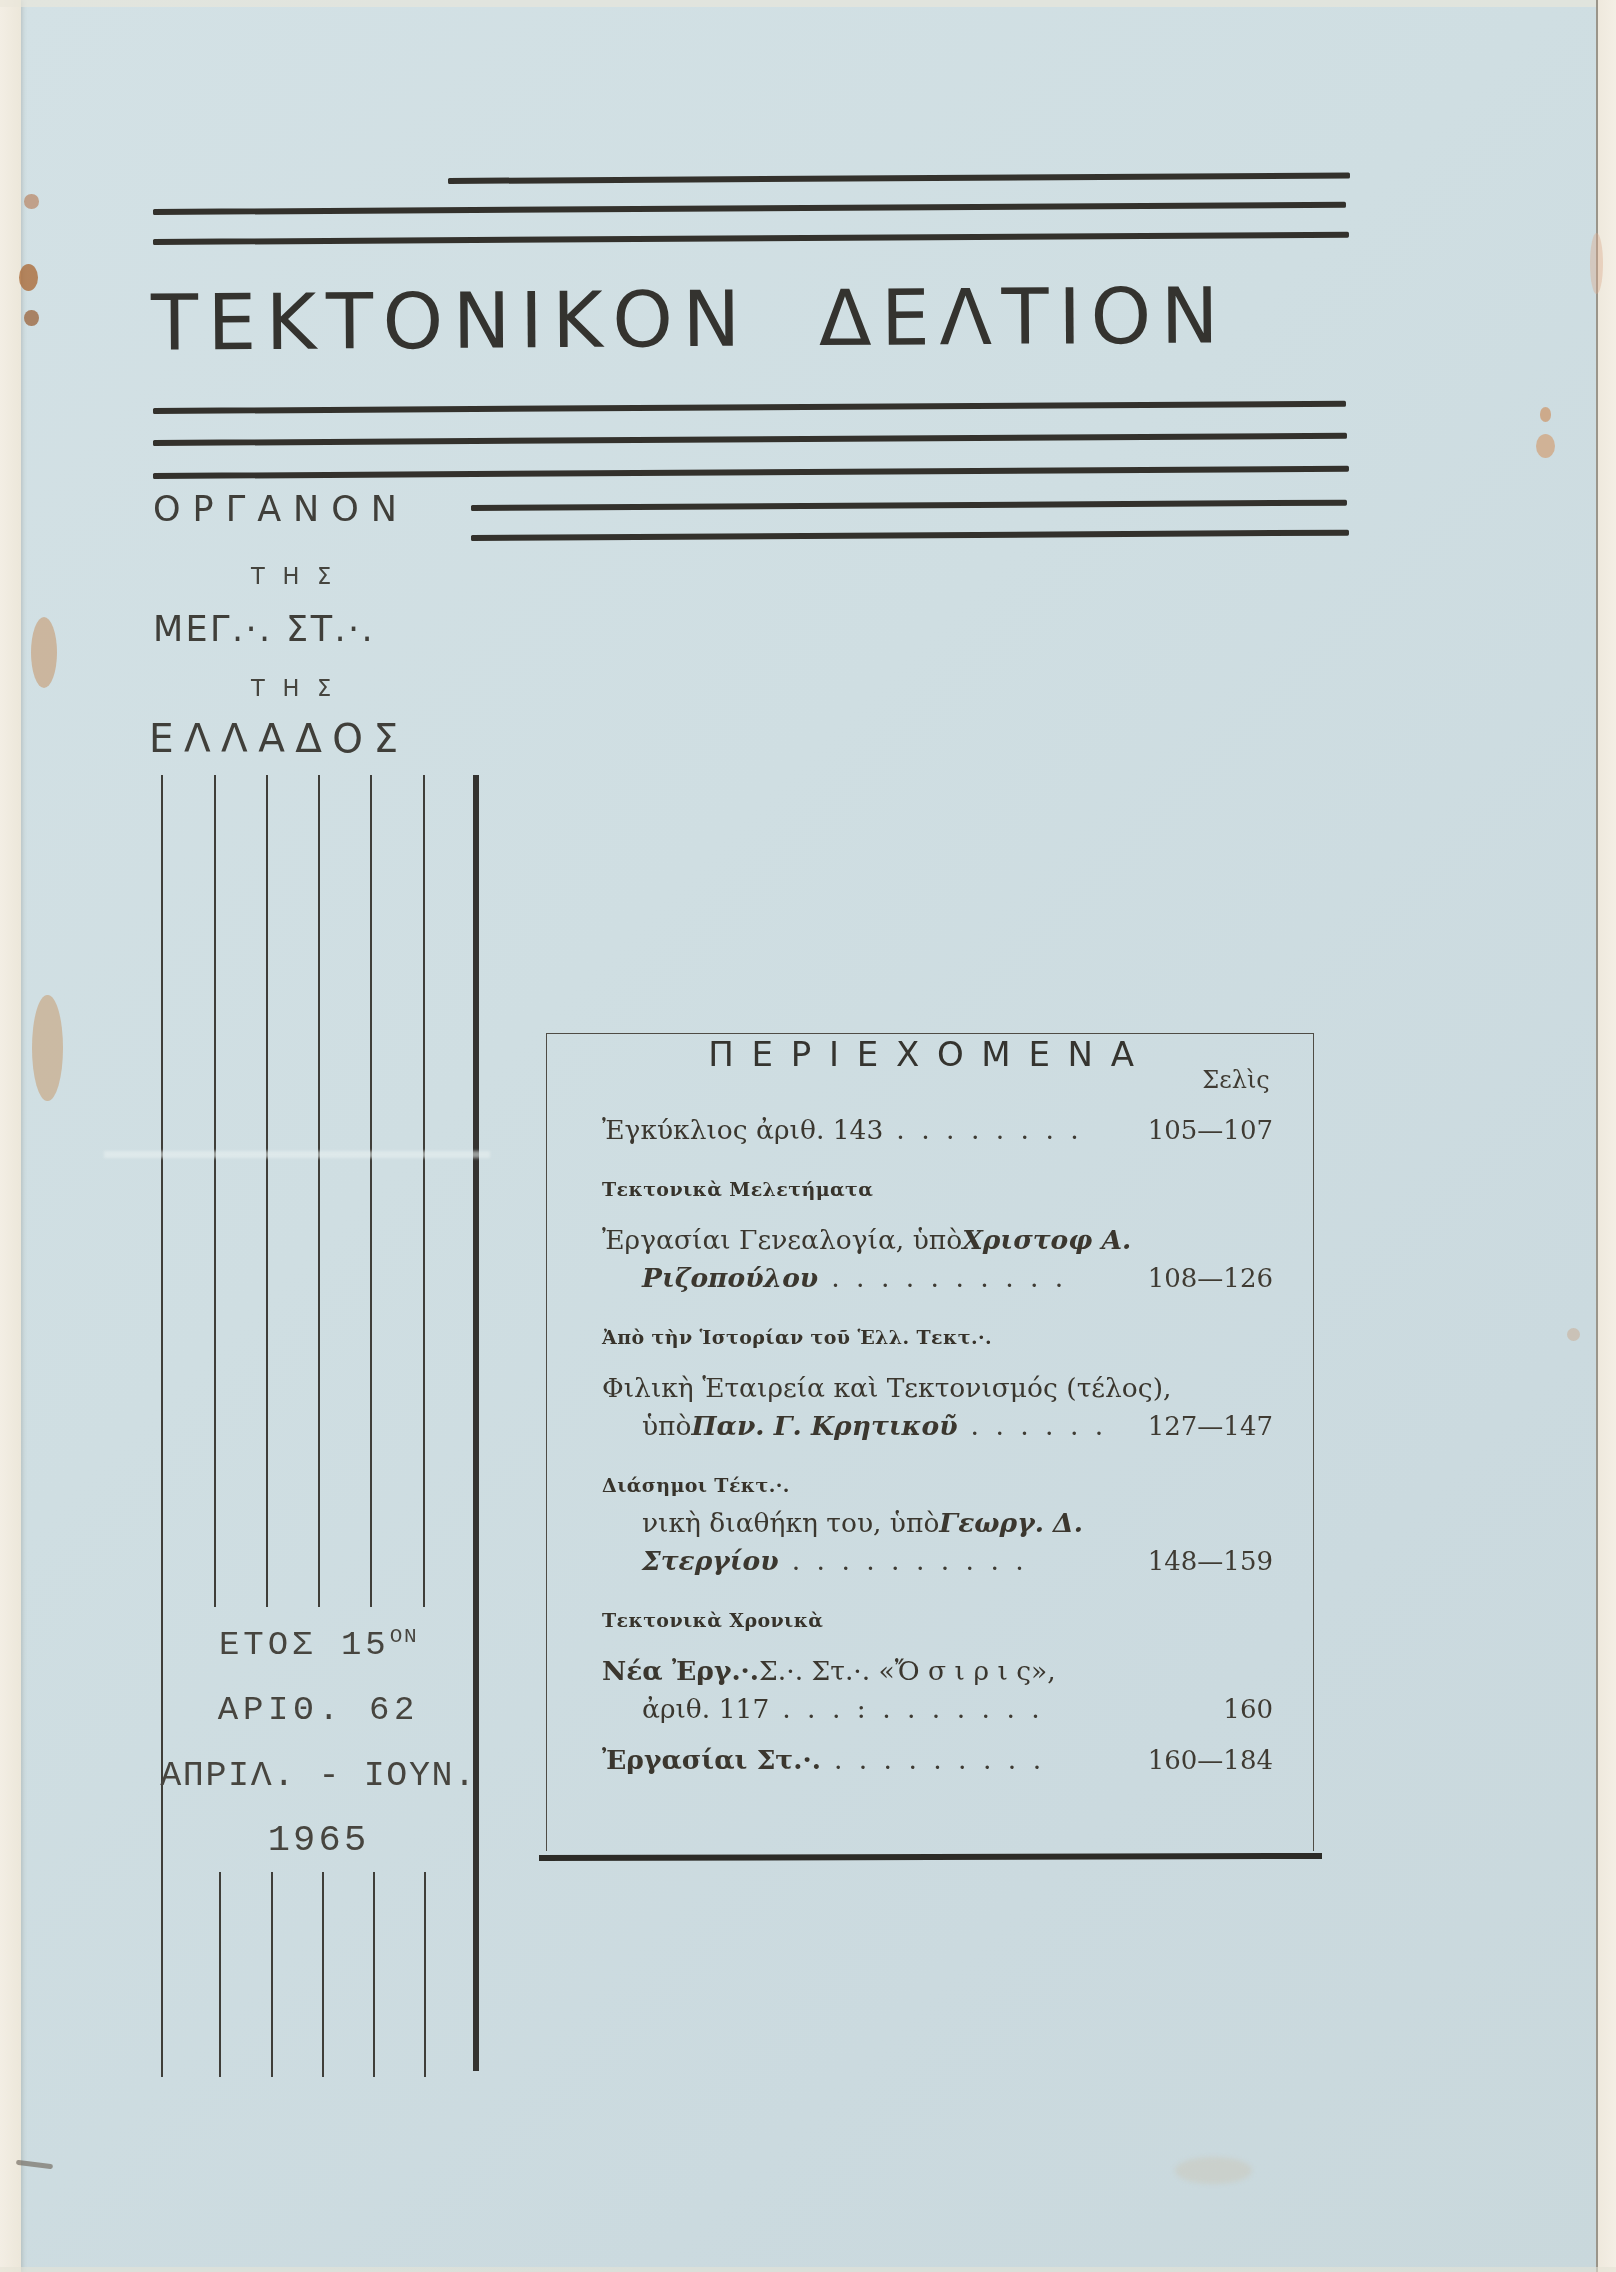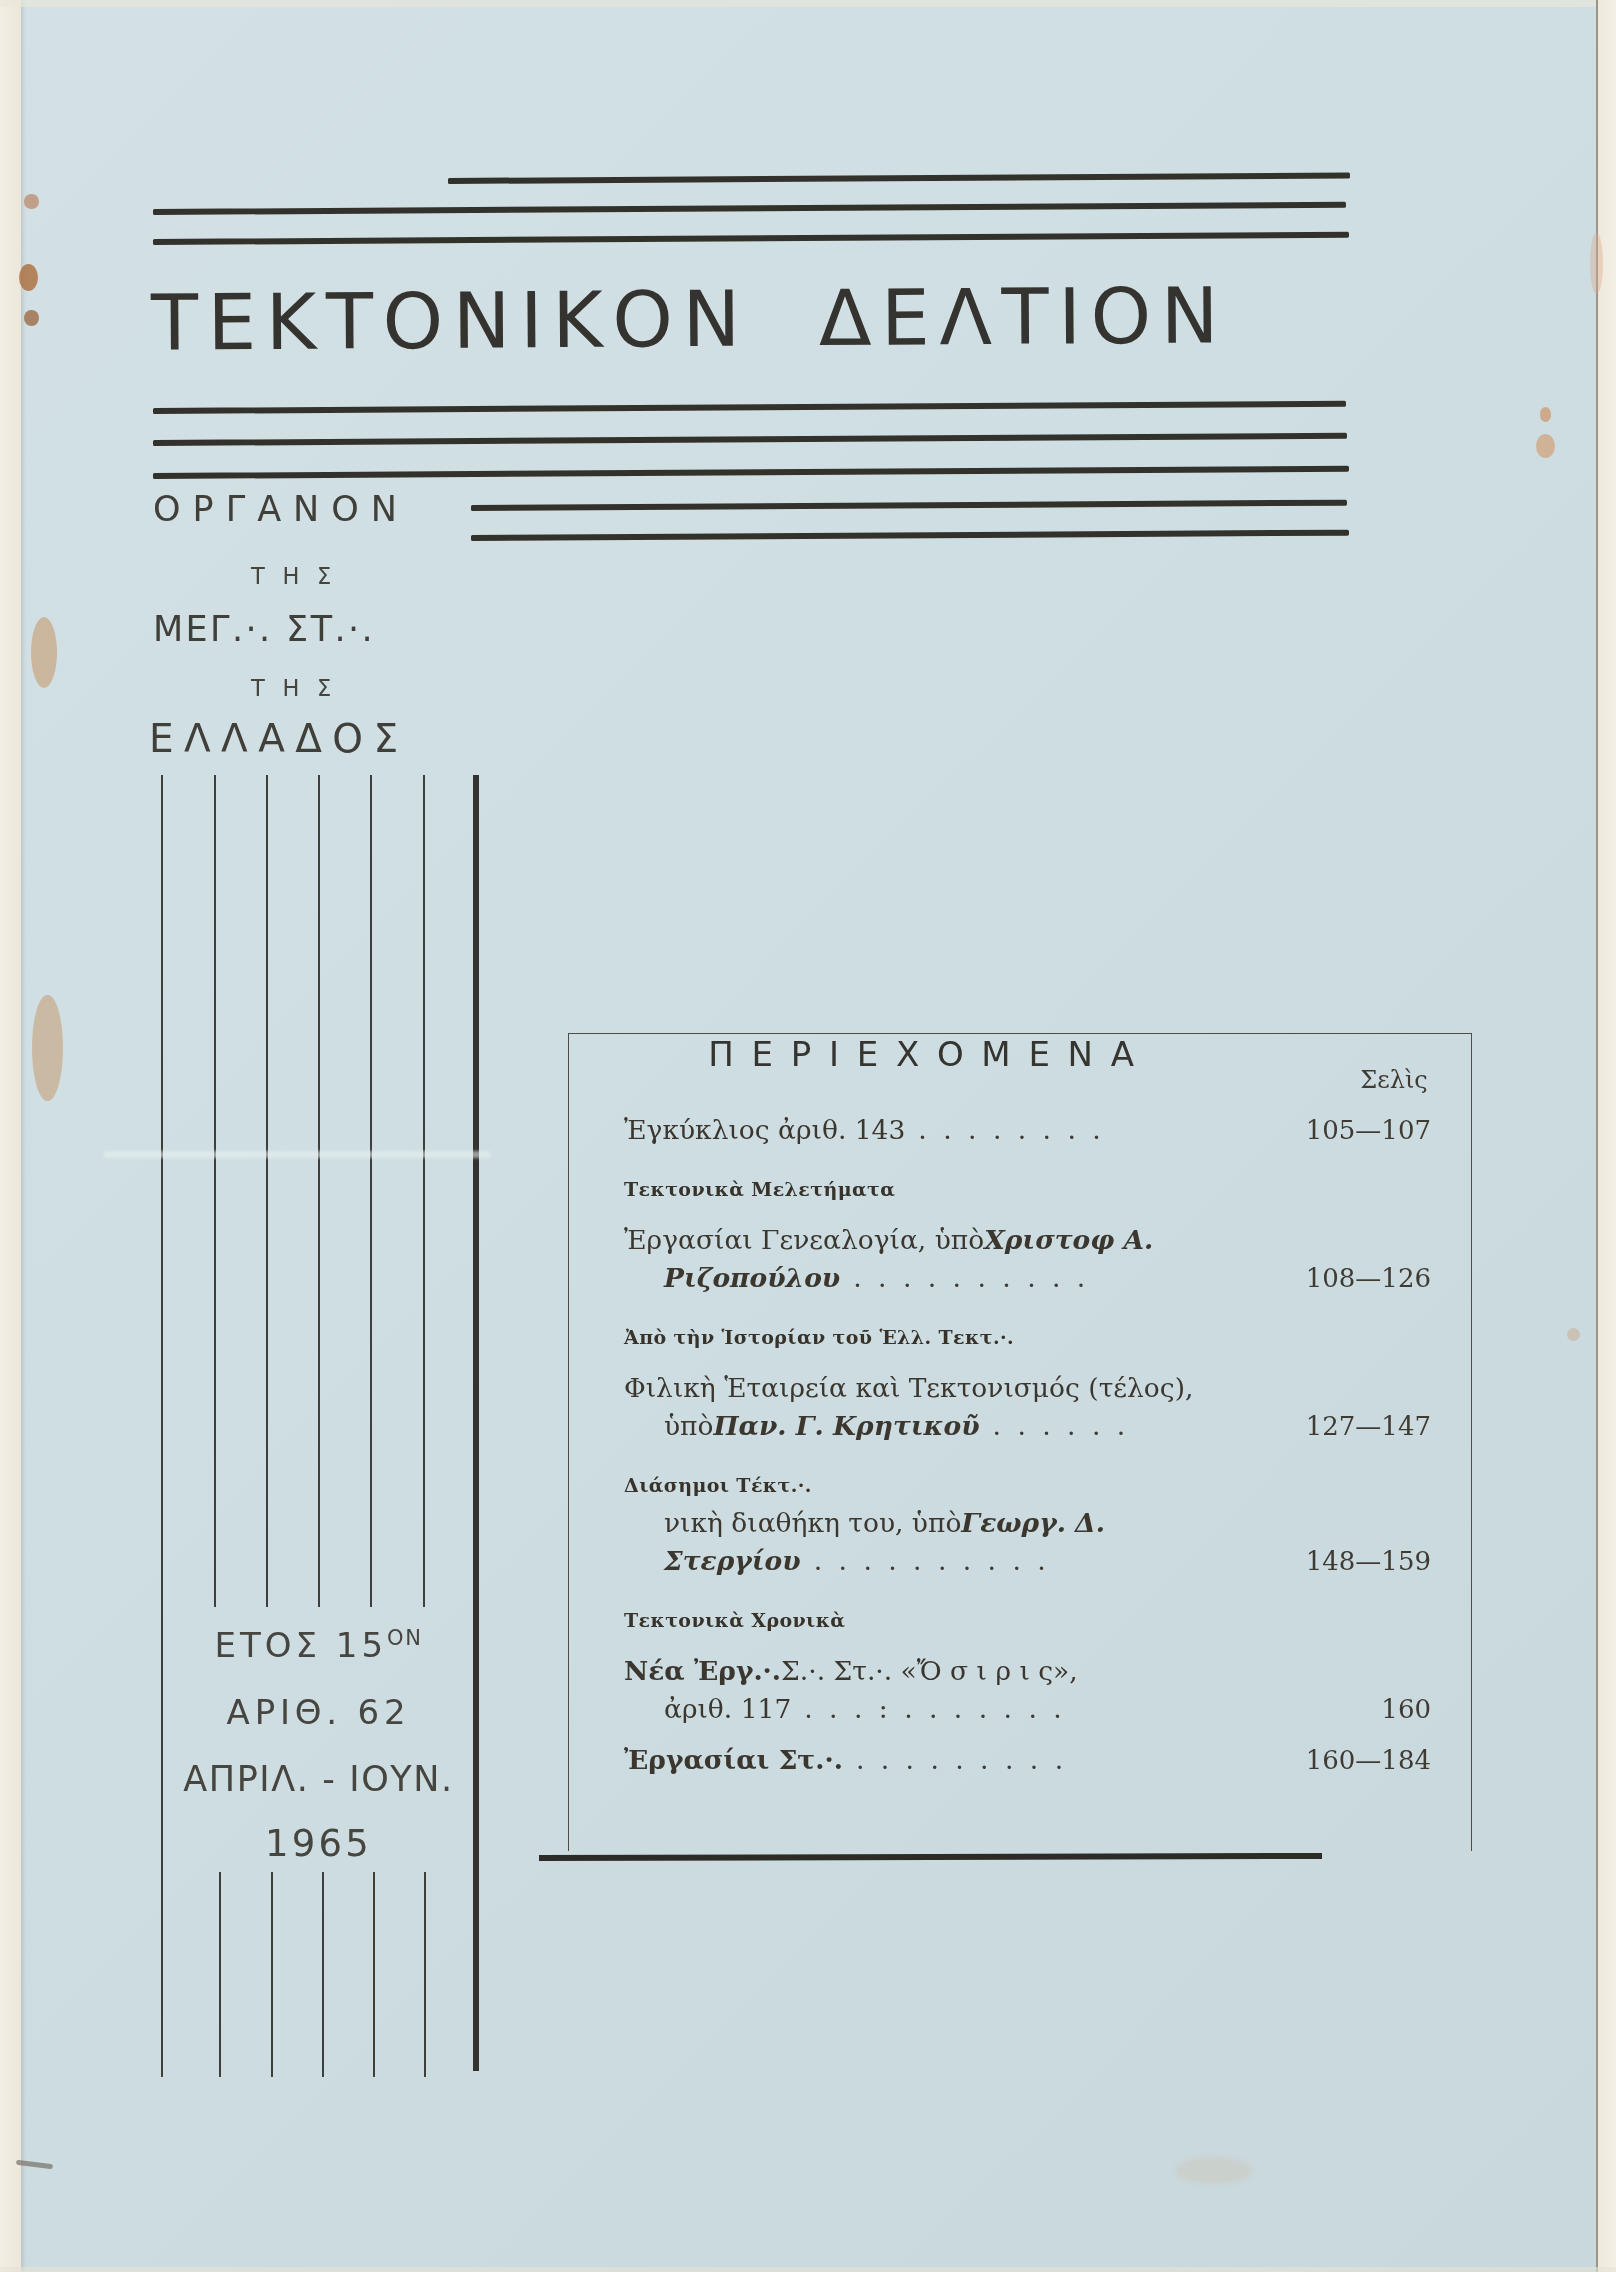--- a/index.html
+++ b/index.html
@@ -34,32 +34,32 @@
   .organ-tis1{left:251px;top:563px;font-size:22.5px;letter-spacing:17.7px;color:#45443e;}
   .organ-meg{left:153px;top:609px;font-size:35px;letter-spacing:2.4px;color:#403f3a;}
   .organ-tis2{left:251px;top:675px;font-size:22.5px;letter-spacing:17.7px;color:#45443e;}
   .organ-ellados{left:149px;top:716px;font-size:39px;letter-spacing:10.4px;color:#403f3a;}
 
   
   .vline{position:absolute;width:2.4px;background:#3f3e39;}
   .vline.thick{width:6.4px;background:#343330;}
 
   
-  .issue{position:absolute;left:158px;top:1625px;width:321px;text-align:center;color:#47453f;}
+  .issue{position:absolute;left:158px;top:1625px;width:321px;text-align:center;color:#47453f;font-family:Liberation Mono, monospace;}
   .issue .l1{font-size:34px;letter-spacing:4px;margin-bottom:27px;}
   .issue .l1 sup{font-size:21px;letter-spacing:1.6px;vertical-align:super;}
   .issue .l2{font-size:34px;letter-spacing:4.8px;margin-bottom:26.5px;}
   .issue .l3{font-size:35px;letter-spacing:1.6px;margin-bottom:23px;}
   .issue .l4{font-size:37px;letter-spacing:3.2px;}
 
   
   .toc-heading{position:absolute;left:546px;top:1034px;width:768px;text-align:center;
     font-size:34px;letter-spacing:17.7px;color:#35342f;}
   .toc-box{
-    position:absolute;left:568px;top:1033px;width:904px;height:818px;
+    position:absolute;left:546px;top:1033px;width:768px;height:818px;
     border:1.6px solid #4f4c45;border-bottom:none;box-sizing:border-box;
     padding:32px 40px 0 55px;
     font-family:"DejaVu Serif", serif;color:#3b372f;
   }
   .toc-bottom-rule{position:absolute;left:539px;top:1854px;width:783px;height:5.6px;background:#2c2b27;transform:rotate(-0.15deg);}
   .pagecol{ text-align:right;font-size:24px;padding-right:3.2px;color:#3f3b33;}
   .row{display:flex;align-items:flex-end;font-size:26.5px;line-height:30px;margin-top:21px;white-space:nowrap;}
   .row.head{margin-top:29px;font-weight:bold;font-size:19px;letter-spacing:0.4px;color:#37332b;}
   .row.ind{margin-top:8px;padding-left:40px;}
   .row .seg.b{font-weight:bold;}

